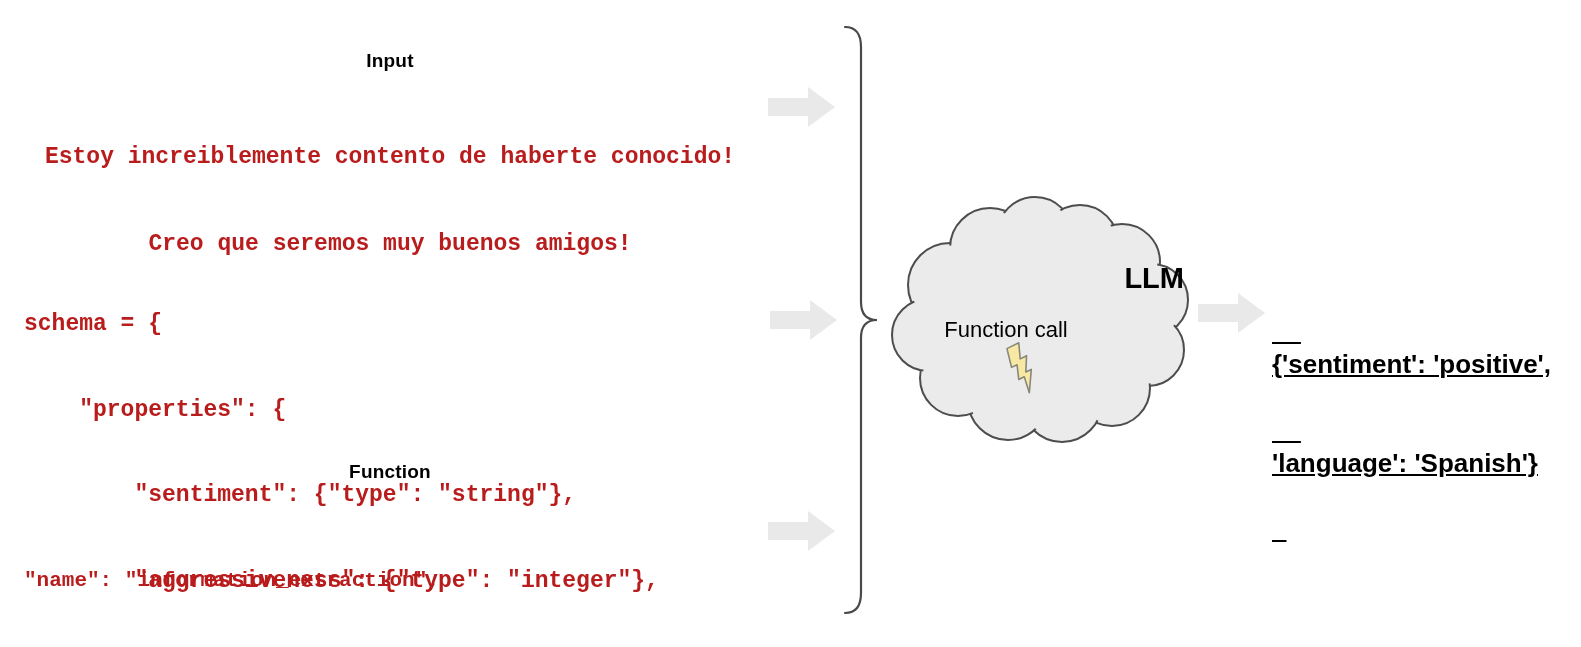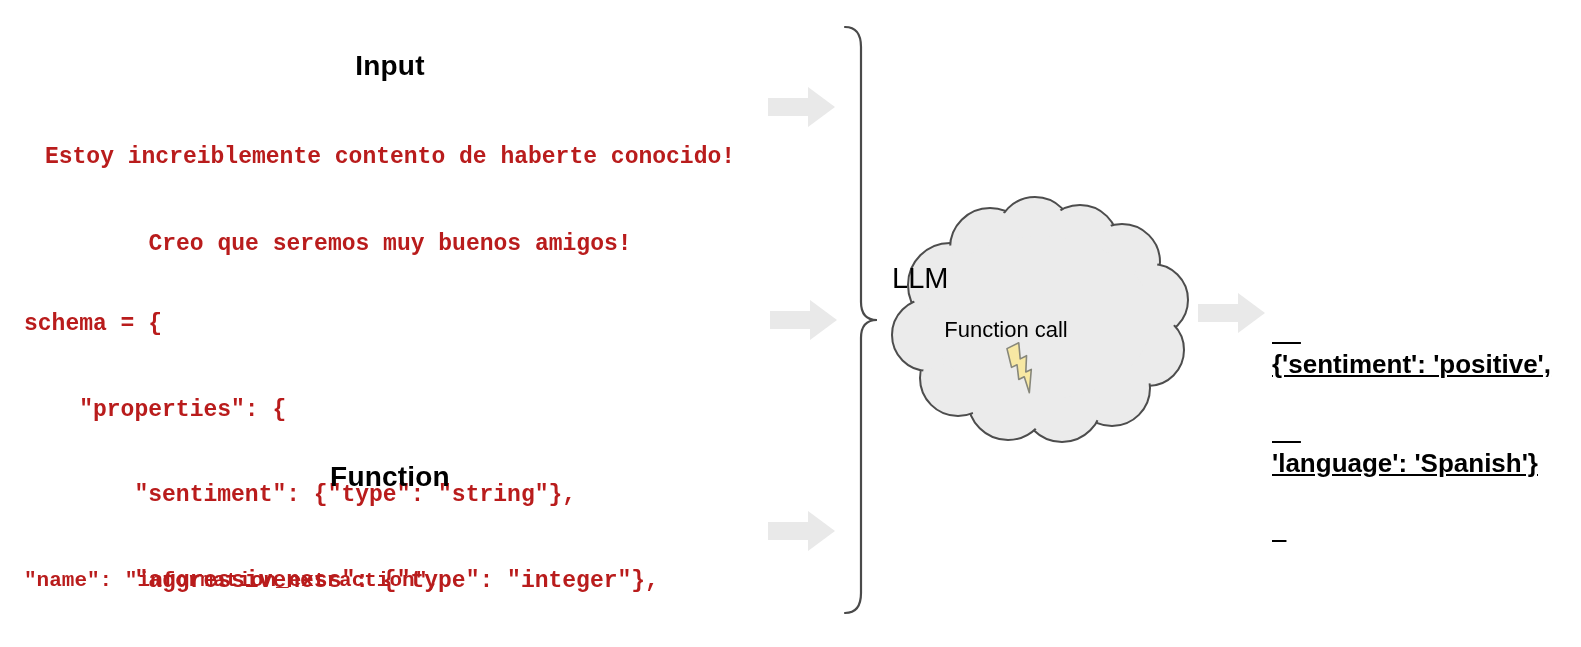--- a/index.html
+++ b/index.html
@@ -16,21 +16,21 @@
     font-family: "Liberation Sans", sans-serif;
     color: #000000;
   }
   .abs { position: absolute; }
 
   
   .section-title {
     left: 20px;
     width: 740px;
     text-align: center;
-    font-size: 28px;
+    font-size: 19px;
     font-weight: bold;
     letter-spacing: 0.2px;
   }
   .code {
     font-family: "Liberation Mono", monospace;
     font-weight: bold;
     white-space: pre;
     color: #b91c1c;
   }
   .input-block {
@@ -49,23 +49,23 @@
     left: 24px;
     font-size: 21px;
     line-height: 39px;
   }
 
   
   .llm-title {
     left: 892px;
     width: 292px;
     top: 262px;
-    text-align: left;
+    text-align: right;
     font-size: 29px;
-    font-weight: normal;
+    font-weight: bold;
   }
   .llm-subtitle {
     left: 860px;
     width: 292px;
     top: 317px;
     text-align: center;
     font-size: 22px;
     font-weight: normal;
   }
 

